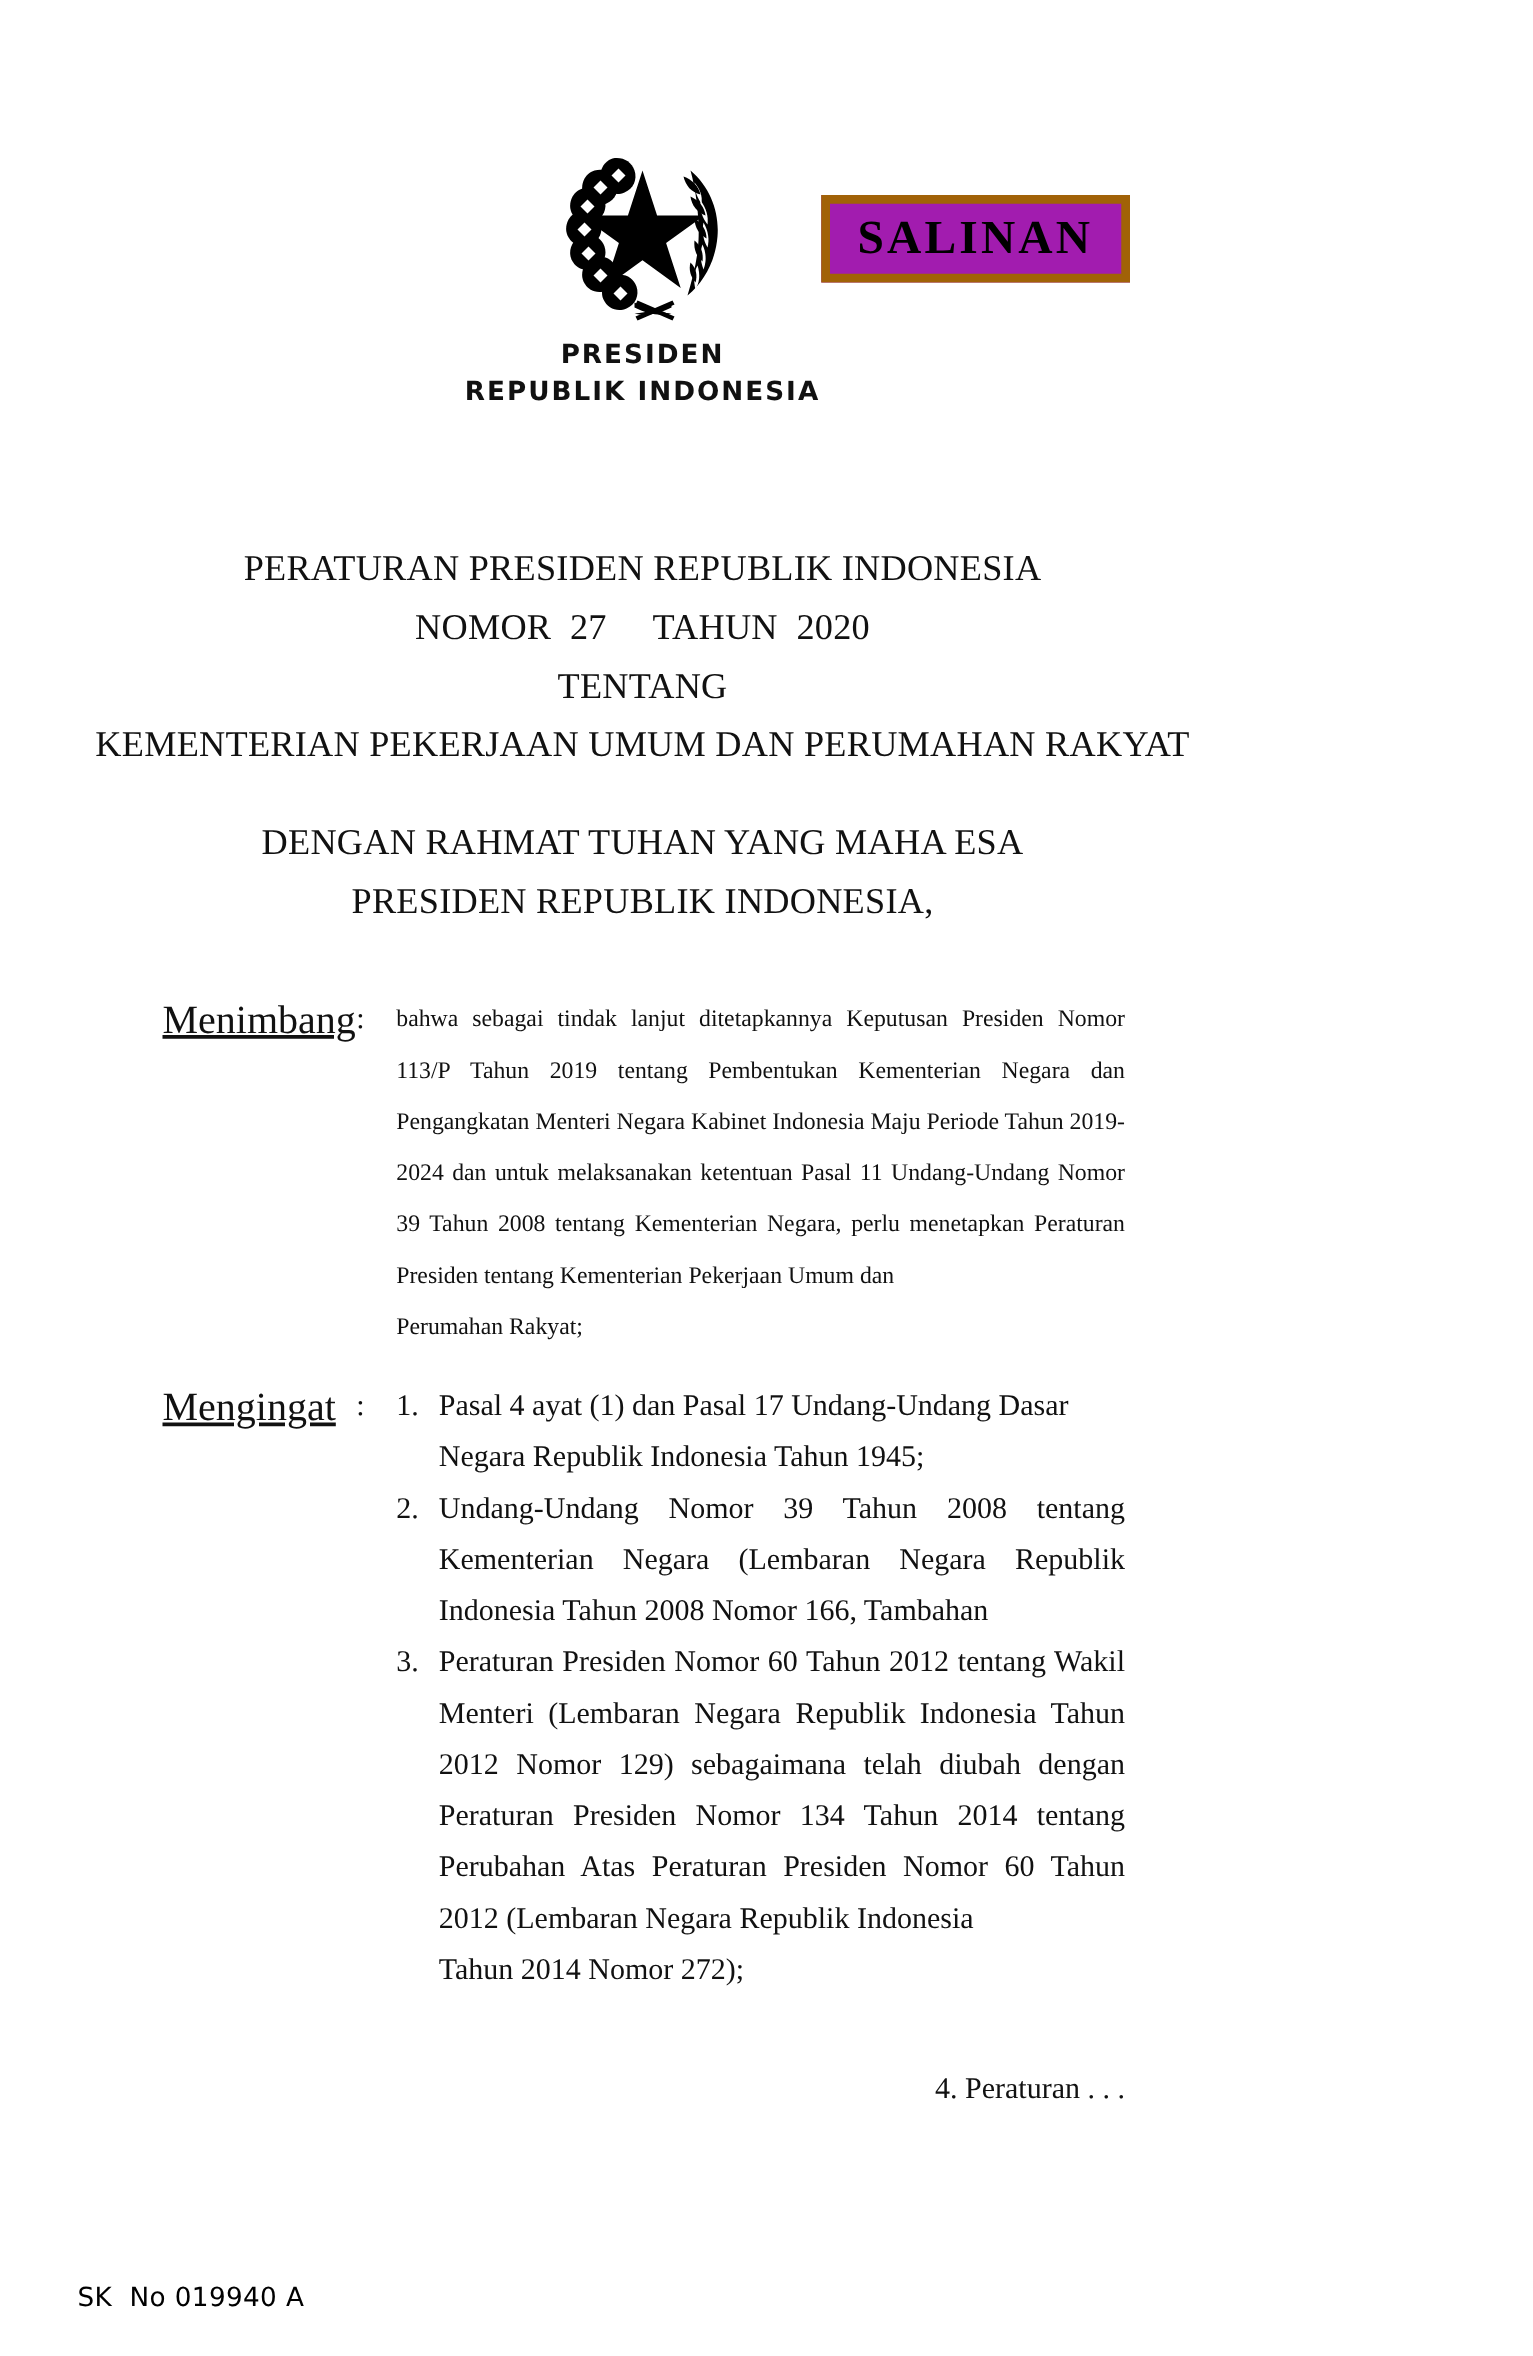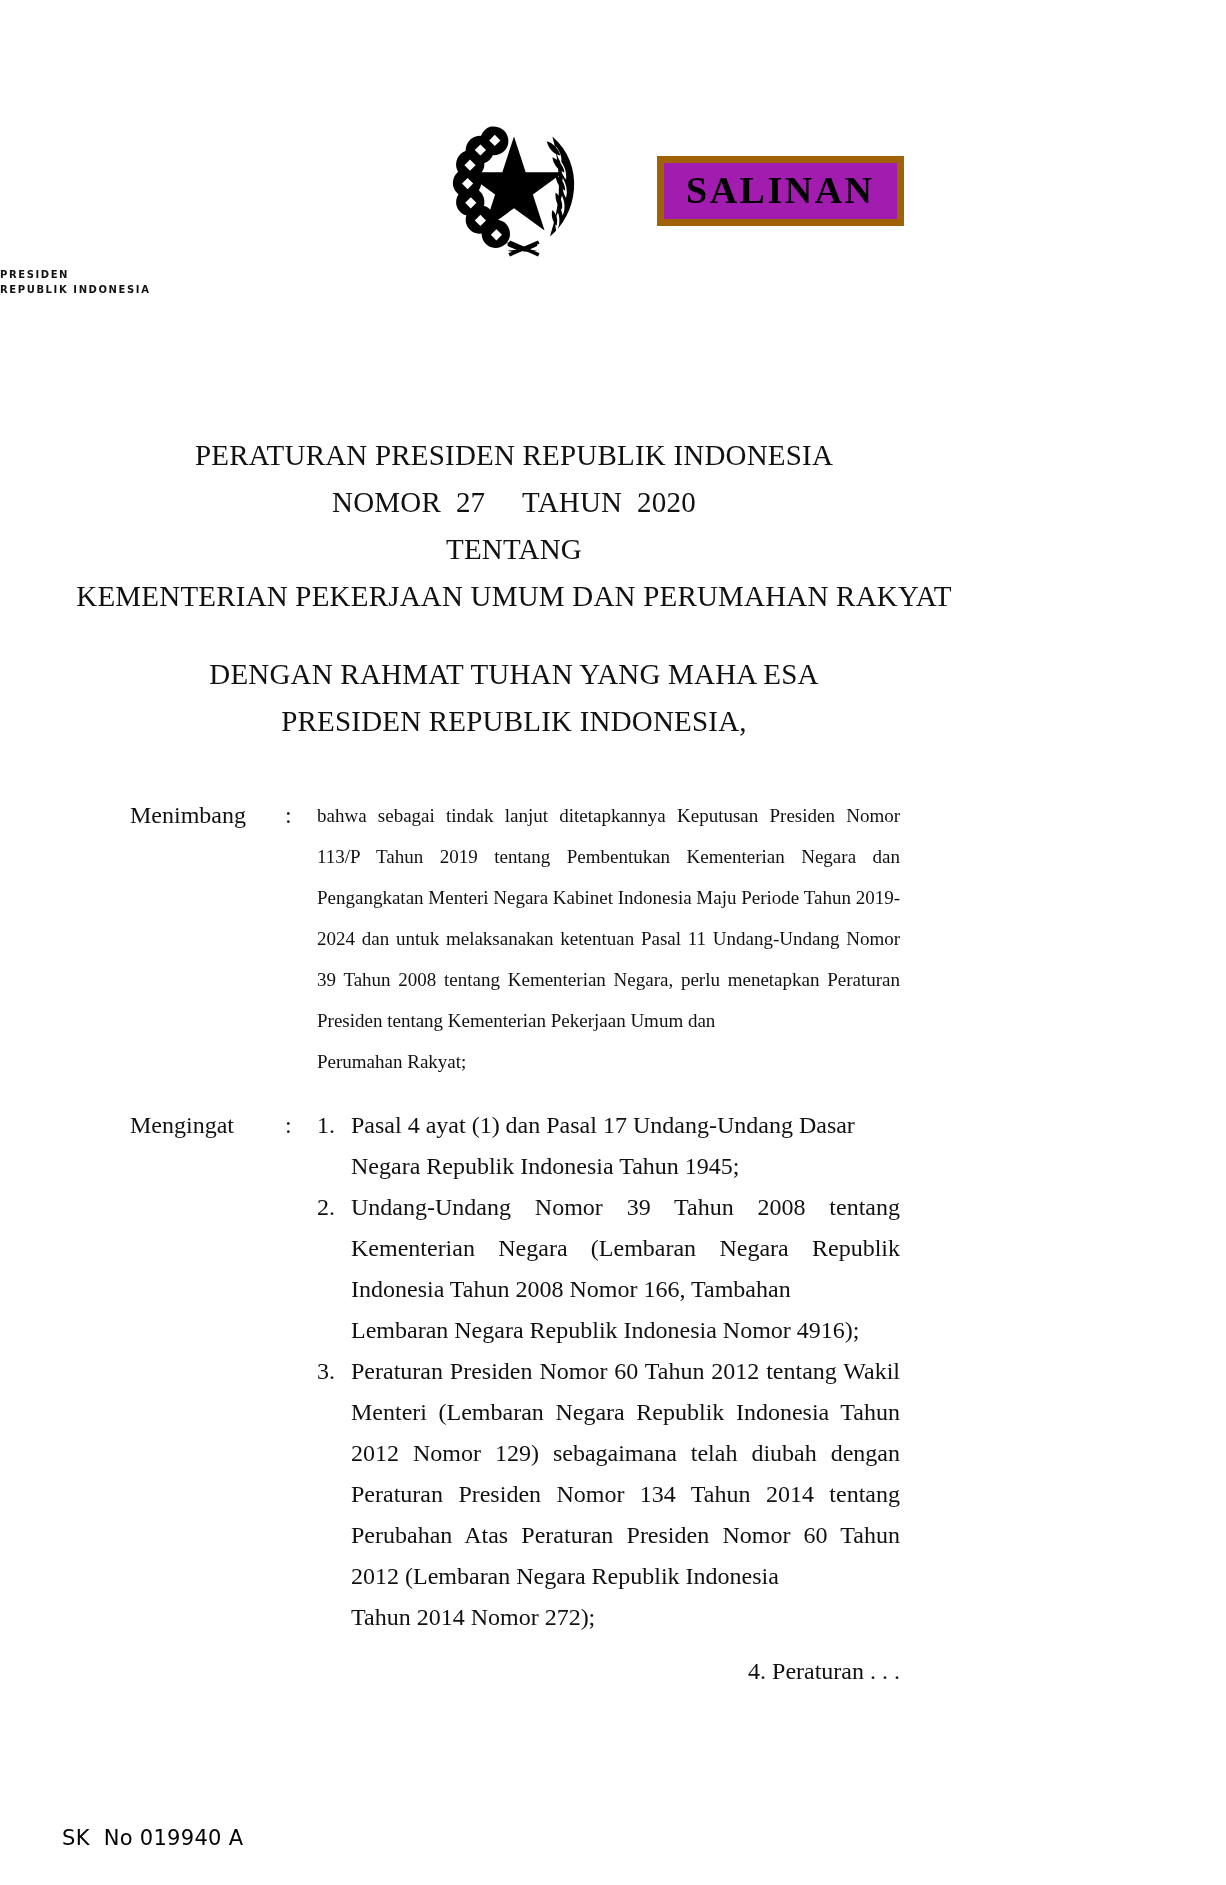--- a/index.html
+++ b/index.html
@@ -53,24 +53,24 @@
     line-height: 1;
     color: #000;
     white-space: nowrap;
   }
 
   .masthead-caption {
     position: absolute;
     left: 0;
     top: 172px;
     width: 1028px;
-    text-align: left;
+    text-align: center;
     font-family: "DejaVu Sans", "Liberation Sans", sans-serif;
     font-weight: bold;
-    font-size: 10px;
+    font-size: 21px;
     letter-spacing: 1.6px;
     line-height: 1.45;
     color: #111;
   }
 
   
   .title-block {
     position: absolute;
     top: 432px;
     left: 0;
@@ -95,22 +95,23 @@
   .clause {
     display: flex;
     align-items: flex-start;
   }
   .clause + .clause { margin-top: 23px; }
 
   .clause-label {
     width: 155px;
     margin-left: 130px;
     flex: 0 0 155px;
-    font-size: 24px;
-    line-height: 41px;
+    font-size: 32px;
+    line-height: 41px;
+    text-decoration: underline;
   }
   .clause-colon {
     flex: 0 0 32px;
     font-size: 24px;
     line-height: 41px;
   }
   .clause-body {
     flex: 1 1 auto;
     padding-right: 126px;
   }
@@ -263,21 +264,20 @@
 
           <li>
             <span class="marker">1.</span>
             <span>Pasal 4 ayat (1) dan Pasal 17 Undang-Undang Dasar</span>
             <span class="last-line">Negara Republik Indonesia Tahun 1945;</span>
           </li>
 
           <li>
             <span class="marker">2.</span>
             <span>Undang-Undang Nomor 39 Tahun 2008 tentang Kementerian Negara (Lembaran Negara Republik Indonesia Tahun 2008 Nomor 166, Tambahan</span>
-            <span class="last-line">Lembaran Negara Republik Indonesia Nomor 4916);</span>
           </li>
 
           <li>
             <span class="marker">3.</span>
             <span>Peraturan Presiden Nomor 60 Tahun 2012 tentang Wakil Menteri (Lembaran Negara Republik Indonesia Tahun 2012 Nomor 129) sebagaimana telah diubah dengan Peraturan Presiden Nomor 134 Tahun 2014 tentang Perubahan Atas Peraturan Presiden Nomor 60 Tahun 2012 (Lembaran Negara Republik Indonesia</span>
             <span class="last-line">Tahun 2014 Nomor 272);</span>
           </li>
 
         </ol>
       </div>

